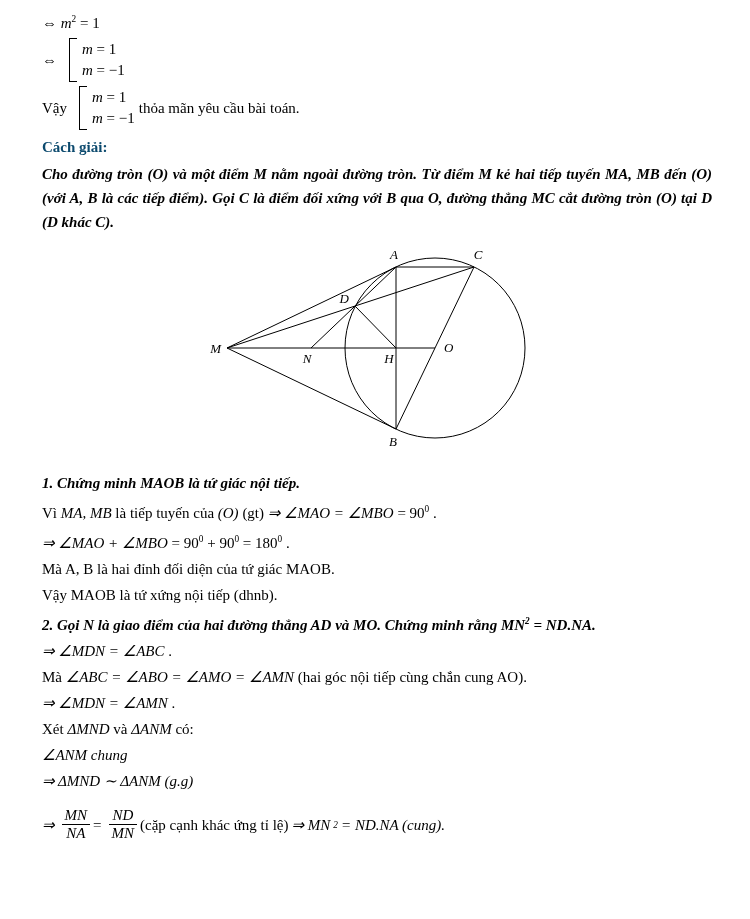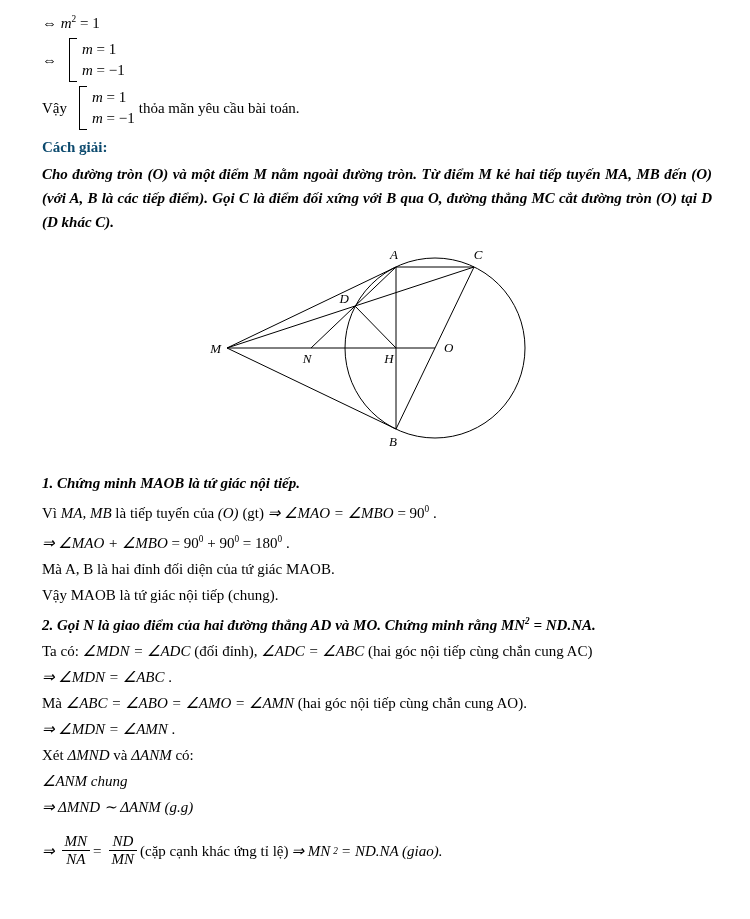--- a/index.html
+++ b/index.html
@@ -78,23 +78,22 @@
       <text x="182" y="119" text-anchor="middle">H</text>
       <text x="237" y="108" text-anchor="start">O</text>
       <text x="186" y="202" text-anchor="middle">B</text>
     </svg>
   </div>
 
   <div class="line bi">1. Chứng minh MAOB là tứ giác nội tiếp.</div>
   <div class="line"><span>Vì </span><span class="it">MA, MB</span><span> là tiếp tuyến của </span><span class="it">(O)</span><span> (gt) </span><span class="it">⇒ ∠MAO = ∠MBO</span><span> = 90</span><span class="sup">0</span><span> .</span></div>
   <div class="line"><span class="it">⇒ ∠MAO + ∠MBO</span><span> = 90</span><span class="sup">0</span><span> + 90</span><span class="sup">0</span><span> = 180</span><span class="sup">0</span><span> .</span></div>
   <div class="line"><span>Mà A, B là hai đỉnh đối diện của tứ giác MAOB.</span></div>
-  <div class="line"><span>Vậy MAOB là tứ giác nội tiếp (chung).</span></div>
+  <div class="line"><span>Vậy MAOB là tứ xứng nội tiếp (dhnb).</span></div>
   <div class="line bi"><span>2. Gọi N là giao điểm của hai đường thẳng AD và MO. Chứng minh rằng MN</span><span class="sup">2</span><span> = ND.NA.</span></div>
-  <div class="line"><span>Ta có: </span><span class="it">∠MDN = ∠ADC</span><span> (đối đỉnh), </span><span class="it">∠ADC = ∠ABC</span><span> (hai góc nội tiếp cùng chắn cung AC)</span></div>
   <div class="line"><span class="it">⇒ ∠MDN = ∠ABC</span><span> .</span></div>
   <div class="line"><span>Mà </span><span class="it">∠ABC = ∠ABO = ∠AMO = ∠AMN</span><span> (hai góc nội tiếp cùng chắn cung AO).</span></div>
   <div class="line"><span class="it">⇒ ∠MDN = ∠AMN</span><span> .</span></div>
   <div class="line"><span>Xét </span><span class="it">ΔMND</span><span> và </span><span class="it">ΔANM</span><span> có:</span></div>
   <div class="line"><span class="it">∠ANM  chung</span></div>
   <div class="line"><span class="it">⇒ ΔMND ∼ ΔANM</span><span class="it"> (g.g)</span></div>
 
   <div class="fracline">
     <span class="it">⇒</span>
     <span class="frac">
@@ -102,16 +101,16 @@
       <span class="fden">NA</span>
     </span>
     <span>=</span>
     <span class="frac">
       <span class="fnum">ND</span>
       <span class="fden">MN</span>
     </span>
     <span>(cặp cạnh khác ứng tỉ lệ)</span>
     <span class="it">⇒ MN</span>
     <span class="sup it">2</span>
-    <span class="it"> = ND.NA (giao).</span>
+    <span class="it"> = ND.NA (cung).</span>
   </div>
 
 </div>
 
 </body></html>

